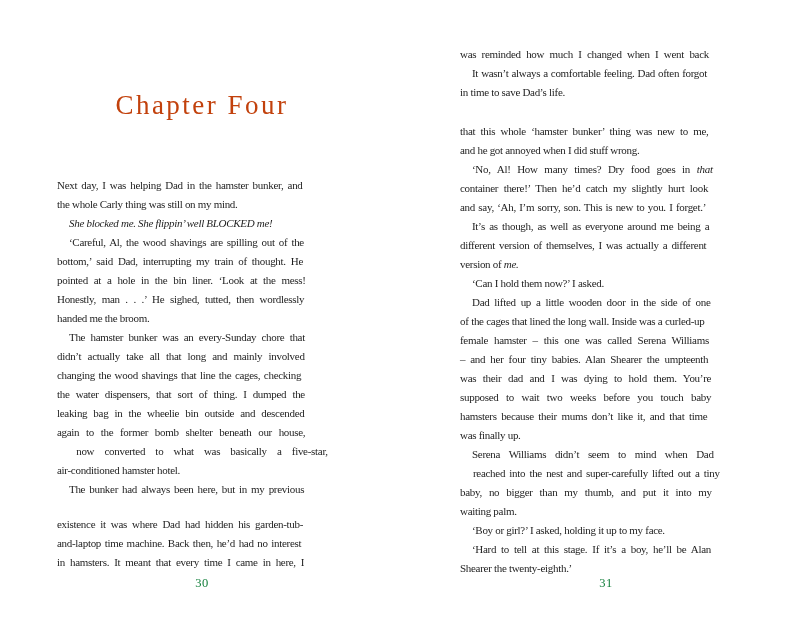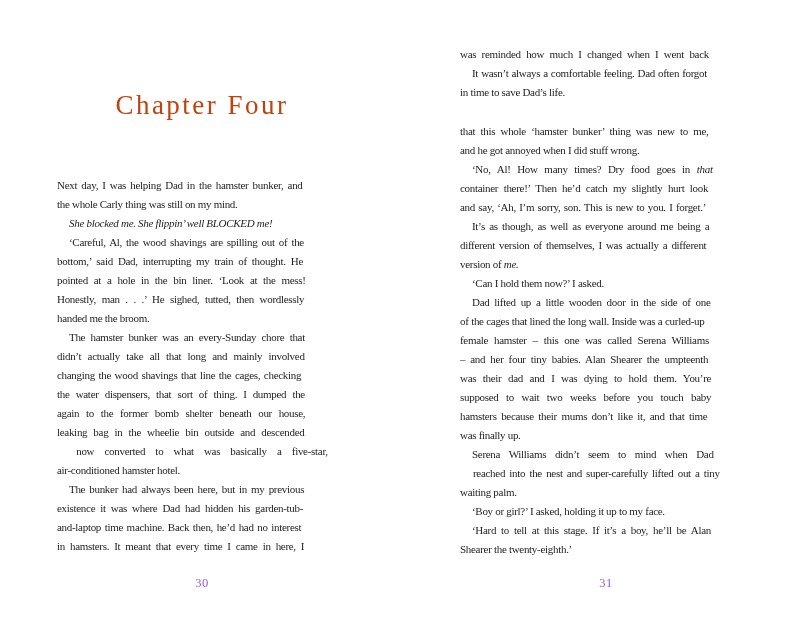--- a/index.html
+++ b/index.html
@@ -38,21 +38,21 @@
   .line { height: 19px; white-space: nowrap; }
   .line.indent { padding-left: 12px; }
   .line > span { display: inline-block; transform-origin: 0 50%; }
   .line em { font-style: italic; }
   .page-number {
     position: absolute;
     top: 576px; left: 0; right: 0;
     text-align: center;
     font-size: 12.5px;
     letter-spacing: 0.5px;
-    color: #8b5cf6;
+    color: #15803d;
   }
 </style>
 </head>
 <body>
 
 <div class="book">
   <div class="page page-left">
     <h1 class="chapter-title">Chapter Four</h1>
     <div class="body-text" id="body-0">
         <div class="line" style="word-spacing: 1.72969px;"><span><span>Next day, I was helping Dad in the hamster bunker, and</span></span></div>
@@ -60,26 +60,26 @@
         <div class="line indent"><span><em>She blocked me. She flippin’ well BLOCKED me!</em></span></div>
         <div class="line indent" style="word-spacing: 1.63194px;"><span><span>‘Careful, Al, the wood shavings are spilling out of the</span></span></div>
         <div class="line" style="word-spacing: 2.55273px;"><span><span>bottom,’ said Dad, interrupting my train of thought. He</span></span></div>
         <div class="line" style="word-spacing: 3.41761px;"><span><span>pointed at a hole in the bin liner. ‘Look at the mess!</span></span></div>
         <div class="line" style="word-spacing: 3.16493px;"><span><span>Honestly, man . . .’ He sighed, tutted, then wordlessly</span></span></div>
         <div class="line"><span><span>handed me the broom.</span></span></div>
         <div class="line indent" style="word-spacing: 2.77679px;"><span><span>The hamster bunker was an every-Sunday chore that</span></span></div>
         <div class="line" style="word-spacing: 3.82617px;"><span><span>didn’t actually take all that long and mainly involved</span></span></div>
         <div class="line" style="word-spacing: 1.11914px;"><span><span>changing the wood shavings that line the cages, checking</span></span></div>
         <div class="line" style="word-spacing: 3.65451px;"><span><span>the water dispensers, that sort of thing. I dumped the</span></span></div>
+        <div class="line" style="word-spacing: 3.63281px;"><span><span>leaking bag in the wheelie bin outside and descended</span></span></div>
         <div class="line" style="word-spacing: 4.27344px;"><span><span>again to the former bomb shelter beneath our house,</span></span></div>
-        <div class="line" style="word-spacing: 3.63281px;"><span><span>leaking bag in the wheelie bin outside and descended</span></span></div>
         <div class="line" style="word-spacing: 7.77009px; text-align: center;"><span><span>now converted to what was basically a five-star,</span></span></div>
         <div class="line"><span><span>air-conditioned hamster hotel.</span></span></div>
         <div class="line indent" style="word-spacing: 1.62153px;"><span><span>The bunker had always been here, but in my previous</span></span></div>
-        <div class="line" style="word-spacing: 2.58789px;"><span><span>existence it was where Dad had hidden his garden-tub-</span></span></div>
+        <div class="line" style="word-spacing: 2.58789px; margin-top: 16px;"><span><span>existence it was where Dad had hidden his garden-tub-</span></span></div>
         <div class="line" style="word-spacing: 1.16602px;"><span><span>and-laptop time machine. Back then, he’d had no interest</span></span></div>
         <div class="line" style="word-spacing: 2.5625px;"><span><span>in hamsters. It meant that every time I came in here, I</span></span></div>
       </div>
     <div class="page-number">30</div>
   </div>
   <div class="page page-right">
     <div class="body-text" id="body-1">
         <div class="line" style="word-spacing: 2.95833px;"><span><span>was reminded how much I changed when I went back</span></span></div>
         <div class="line indent" style="word-spacing: 0.5625px;"><span><span>It wasn’t always a comfortable feeling. Dad often forgot</span></span></div>
         <div class="line"><span><span>in time to save Dad’s life.</span></span></div>
@@ -95,20 +95,21 @@
         <div class="line indent" style="word-spacing: 2.44744px;"><span><span>Dad lifted up a little wooden door in the side of one</span></span></div>
         <div class="line" style="word-spacing: 0.116477px;"><span><span>of the cages that lined the long wall. Inside was a curled-up</span></span></div>
         <div class="line" style="word-spacing: 3.4375px;"><span><span>female hamster – this one was called Serena Williams</span></span></div>
         <div class="line" style="word-spacing: 2.63542px;"><span><span>– and her four tiny babies. Alan Shearer the umpteenth</span></span></div>
         <div class="line" style="word-spacing: 4.125px;"><span><span>was their dad and I was dying to hold them. You’re</span></span></div>
         <div class="line" style="word-spacing: 5.08398px;"><span><span>supposed to wait two weeks before you touch baby</span></span></div>
         <div class="line" style="word-spacing: 2.00521px;"><span><span>hamsters because their mums don’t like it, and that time</span></span></div>
         <div class="line"><span><span>was finally up.</span></span></div>
         <div class="line indent" style="word-spacing: 6.28348px;"><span><span>Serena Williams didn’t seem to mind when Dad</span></span></div>
         <div class="line" style="word-spacing: 1.75px; margin-left: 13px;"><span><span>reached into the nest and super-carefully lifted out a tiny</span></span></div>
+        <div class="line" style="word-spacing: 4.53906px;"><span><span>baby, no bigger than my thumb, and put it into my</span></span></div>
         <div class="line"><span><span>waiting palm.</span></span></div>
         <div class="line indent"><span><span>‘Boy or girl?’ I asked, holding it up to my face.</span></span></div>
         <div class="line indent" style="word-spacing: 2.50521px;"><span><span>‘Hard to tell at this stage. If it’s a boy, he’ll be Alan</span></span></div>
         <div class="line"><span><span>Shearer the twenty-eighth.’</span></span></div>
       </div>
     <div class="page-number">31</div>
   </div>
 </div>
 
 </body></html>

